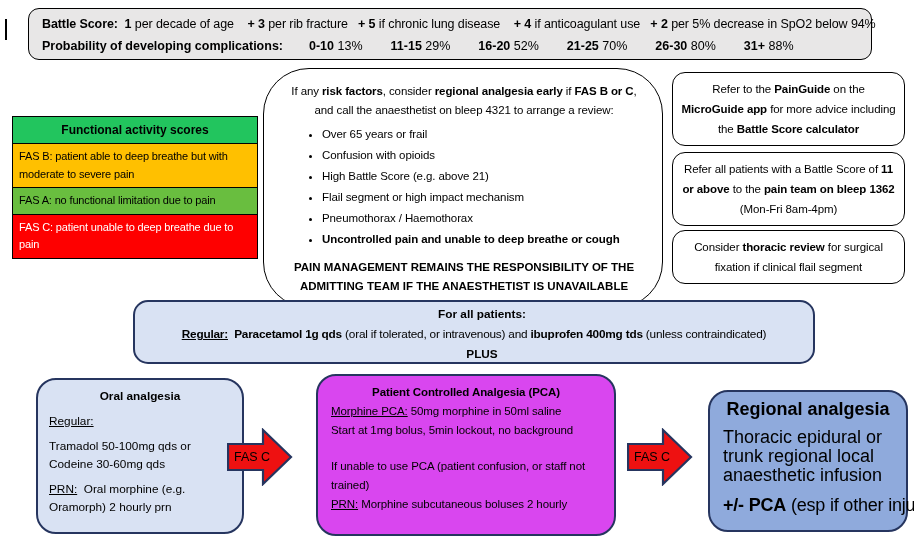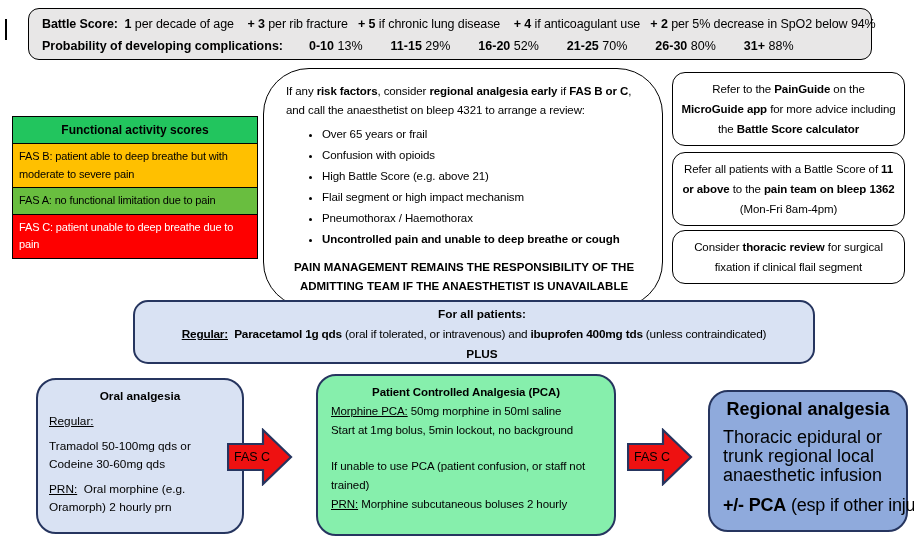--- a/index.html
+++ b/index.html
@@ -23,21 +23,21 @@
   .fas .hdr{background:#22c55e;border:1.8px solid #000;text-align:center;font-weight:bold;
             font-size:12px;padding:6px 0;}
   .fas .row{border:1.8px solid #000;border-top:none;padding:4px 6px;line-height:17.5px;
             letter-spacing:-0.15px;}
   .fas .one-line{white-space:nowrap;}
 
   
   .risk{position:absolute;left:263px;top:68px;width:400px;height:240px;background:#fff;
         border:1.6px solid #000;border-radius:46px;box-sizing:border-box;
         padding:13px 20px 0 22px;font-size:11.5px;z-index:1;}
-  .risk .intro{line-height:19px;letter-spacing:-0.1px;}
+  .risk .intro{line-height:19px;letter-spacing:-0.1px;text-align:center;}
   .risk ul{margin:4px 0 0;padding-left:36px;}
   .risk li{line-height:21px;letter-spacing:-0.1px;}
   .risk .footer{font-weight:bold;text-align:center;line-height:19px;margin-top:8px;}
 
   
   .side{position:absolute;left:672px;width:233px;background:#fff;border:1.4px solid #000;
         border-radius:13px;box-sizing:border-box;text-align:center;font-size:11.5px;
         line-height:20px;padding:6px 8px;letter-spacing:-0.1px;}
   .side1{top:72px;min-height:74px;}
   .side2{top:152px;min-height:72px;}
@@ -50,21 +50,21 @@
   .allpat .title,.allpat .plus{font-weight:bold;padding-left:16px;}
   .allpat .mid{white-space:pre;letter-spacing:-0.2px;}
 
   
   .oral{position:absolute;left:36px;top:378px;width:208px;height:156px;background:#D9E2F3;
         border:2.5px solid #26355F;border-radius:20px;box-sizing:border-box;
         padding:7px 11px;font-size:11.8px;line-height:18px;}
   .oral .title{text-align:center;font-weight:bold;margin-bottom:7px;}
   .oral p{margin:0 0 7px;white-space:pre-wrap;}
 
-  .pca{position:absolute;left:316px;top:374px;width:300px;height:162px;background:#86efac;
+  .pca{position:absolute;left:316px;top:374px;width:300px;height:162px;background:#d946ef;
        border:2.5px solid #26355F;border-radius:20px;box-sizing:border-box;
        padding:7px 13px;font-size:11.5px;line-height:19px;letter-spacing:-0.1px;}
   .pca .title{text-align:center;font-weight:bold;}
   .pca .gap{height:17px;}
 
   .regional{position:absolute;left:708px;top:390px;width:200px;height:142px;background:#8FAADC;
             border:2.5px solid #26355F;border-radius:20px;box-sizing:border-box;
             padding:8px 13px;font-size:18px;line-height:19px;}
   .regional .title{text-align:center;font-weight:bold;margin-bottom:9px;}
   .regional .pca-line{margin-top:11px;white-space:nowrap;letter-spacing:-0.2px;}

